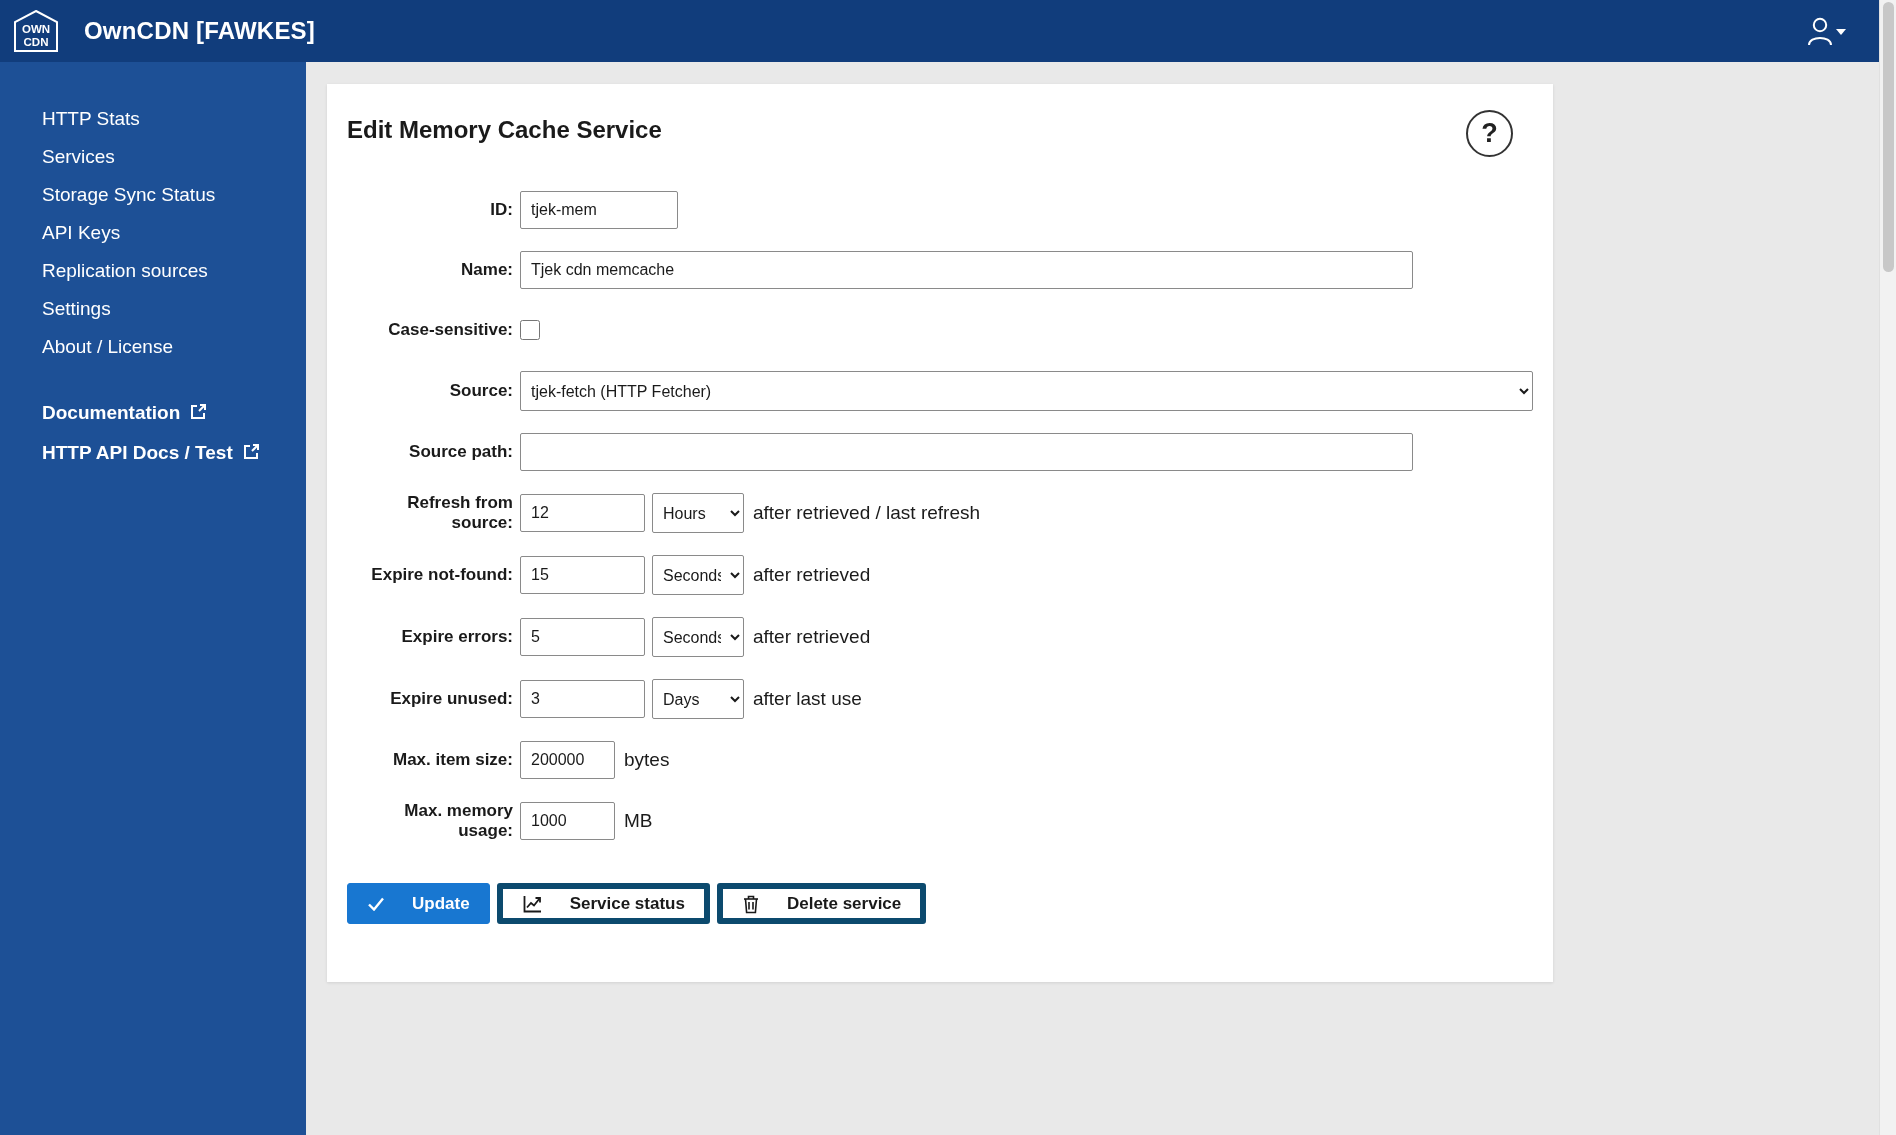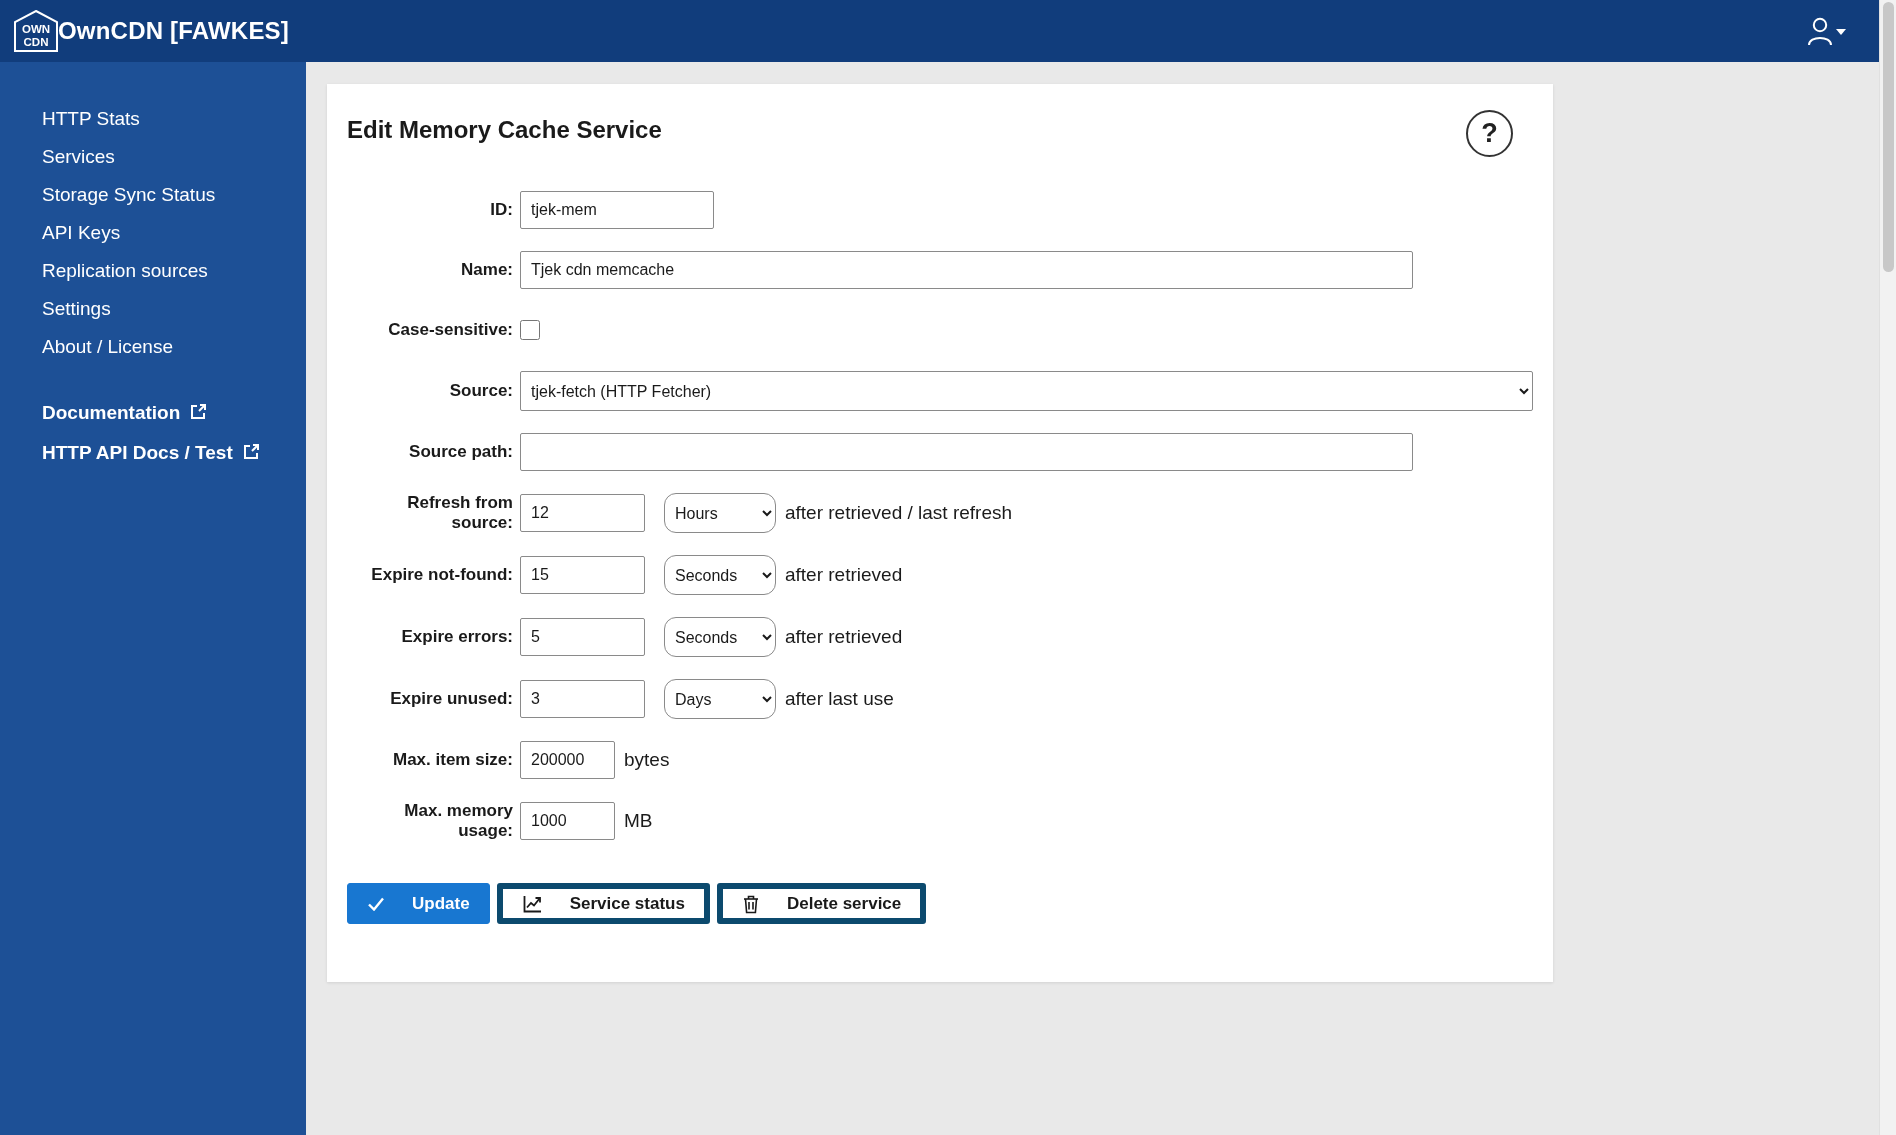--- a/index.html
+++ b/index.html
@@ -7,21 +7,21 @@
   body {
     width:1896px; height:1135px; overflow:hidden;
     font-family:"Liberation Sans", sans-serif;
     background:#e9e9e9; color:#1a1a1a;
   }
   
   .topbar {
     height:62px; background:#113d7c; display:flex; align-items:center;
     padding:0 14px; position:relative; z-index:5;
   }
-  .logo { display:flex; margin-right:0; }
+  .logo { display:flex; margin-right:26px; }
   .app-title { color:#fff; font-size:24px; font-weight:bold; letter-spacing:0.2px; }
   .user-menu {
     margin-left:auto; margin-right:34px; display:flex; align-items:center;
     cursor:pointer; color:#fff;
   }
   
   .layout { display:flex; height:1073px; }
   .sidebar {
     width:306px; min-width:306px; background:#1d5096; color:#fff;
     padding:22px 0 0 0;
@@ -51,25 +51,25 @@
   .form-label {
     width:166px; min-width:166px; text-align:right; font-weight:bold;
     font-size:17px; margin-right:7px;
   }
   input[type=text], select {
     height:38px; border:1px solid #8a8a8a; border-radius:2px;
     font-size:16px; padding:0 10px; font-family:inherit; color:#1a1a1a;
     background:#fff; outline:none;
   }
   select { height:40px; padding:0 6px; }
-  .input-id { width:194px; background:#f0f0f0; color:#9a9a9a; border-color:#cfcfcf; }
+  .input-id { width:158px; background:#f0f0f0; color:#9a9a9a; border-color:#cfcfcf; }
   .input-full { width:893px; }
   .select-full { width:1013px; }
   .input-num { width:125px; }
-  .select-unit { width:112px; margin-left:19px;border-radius:12px; }
+  .select-unit { width:92px; margin-left:7px; }
   .input-sm { width:95px; }
   .suffix { margin-left:9px; font-size:19px; color:#1b1b1b; }
   input[type=checkbox] { width:20px; height:20px; margin:0; cursor:pointer; }
   
   .btn-row { display:flex; gap:7px; margin-top:42px; }
   .btn {
     display:inline-flex; align-items:center; gap:27px; height:41px;
     padding:0 19px; font-size:17px; border-radius:3px; cursor:pointer;
     font-family:inherit;
   }

